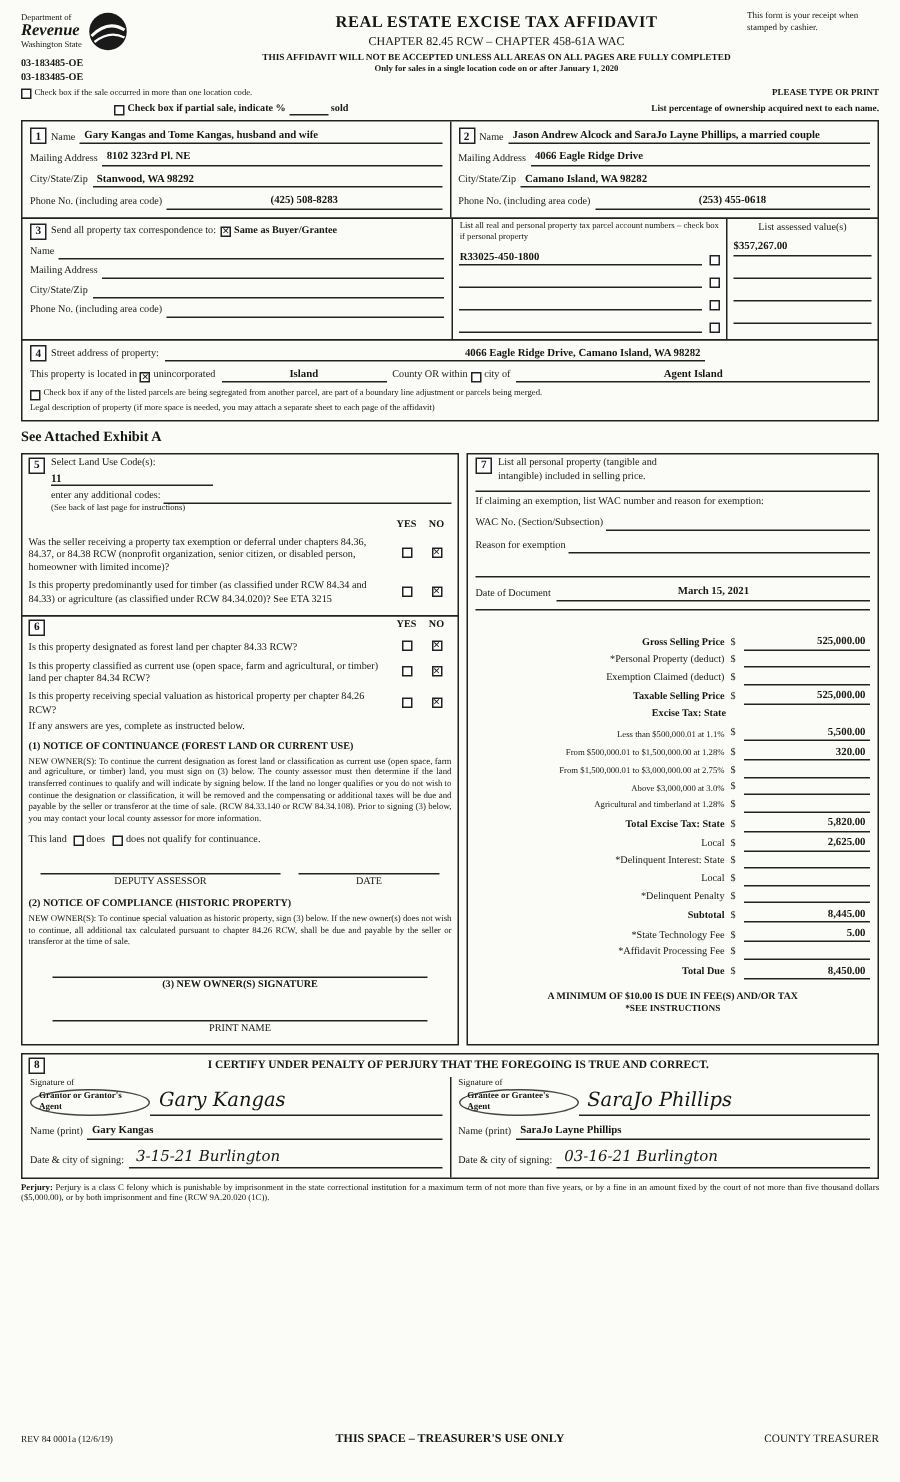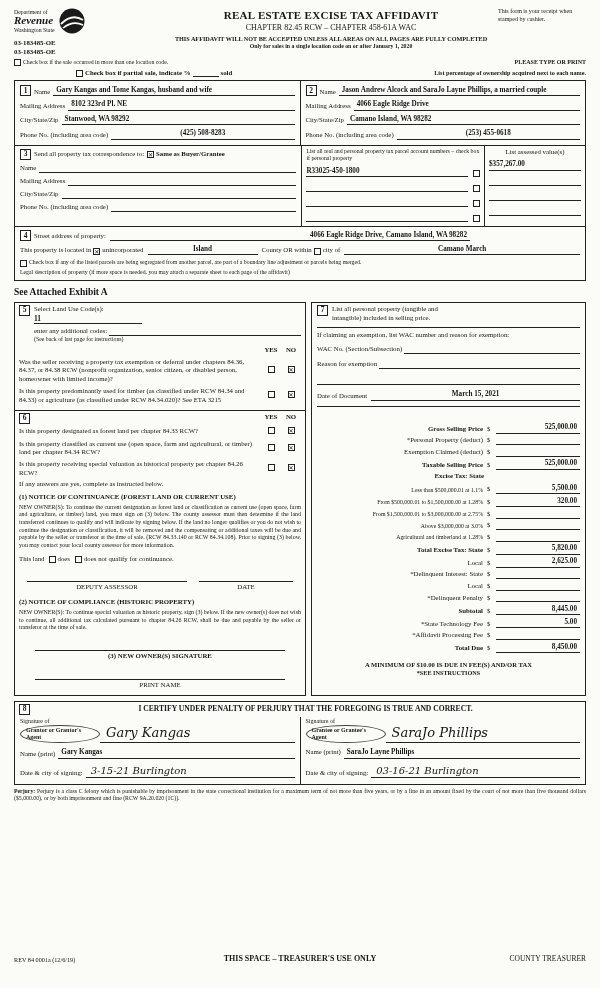--- a/index.html
+++ b/index.html
@@ -184,21 +184,21 @@
       <span style="width:110px;"></span>
     </div>
     <div class="row" style="align-items:flex-end;margin-top:4px;">
       <span>This property is located in</span>
       <span class="cb" style="margin:0 2px;">✕</span>
       <span>unincorporated</span>
       <span class="fval" style="width:110px;margin:0 4px;text-align:center;">Island</span>
       <span>County OR within</span>
       <span class="cb" style="margin:0 2px;"></span>
       <span>city of</span>
-      <span class="fval grow" style="margin-left:4px;text-align:center;">Camano March</span>
+      <span class="fval grow" style="margin-left:4px;text-align:center;">Agent Island</span>
     </div>
     <div class="row" style="align-items:center;margin-top:4px;">
       <span class="cb"></span>
       <span class="tiny" style="margin-left:2px;">Check box if any of the listed parcels are being segregated from another parcel, are part of a boundary line adjustment or parcels being merged.</span>
     </div>
     <div class="tiny" style="margin-top:2px;">Legal description of property (if more space is needed, you may attach a separate sheet to each page of the affidavit)</div>
   </div>
 
   <div class="b" style="font-size:9.5px;margin:5px 0 3px;">See Attached Exhibit A</div>
 
@@ -431,21 +431,21 @@
         </div>
       </div>
       <div class="grow" style="padding:1px 5px 6px;">
         <div class="row" style="align-items:flex-end;">
           <div style="width:80px;font-size:6px;line-height:1.2;">
             <div>Signature of</div>
             <div class="b oval">Grantee or Grantee's Agent</div>
           </div>
           <div class="ul grow hand" style="font-size:13px;padding:0 6px;min-height:16px;">SaraJo Phillips</div>
         </div>
-        <div class="row" style="align-items:flex-start;margin-top:5px;">
+        <div class="row" style="align-items:flex-end;margin-top:5px;">
           <span style="white-space:nowrap;">Name (print)</span>
           <span class="fval grow" style="margin-left:3px;">SaraJo Layne Phillips</span>
         </div>
         <div class="row" style="align-items:flex-end;margin-top:5px;">
           <span style="white-space:nowrap;">Date &amp; city of signing:</span>
           <span class="ul grow hand" style="margin-left:3px;font-size:10px;padding:0 5px;">03-16-21   Burlington</span>
         </div>
       </div>
     </div>
   </div>

